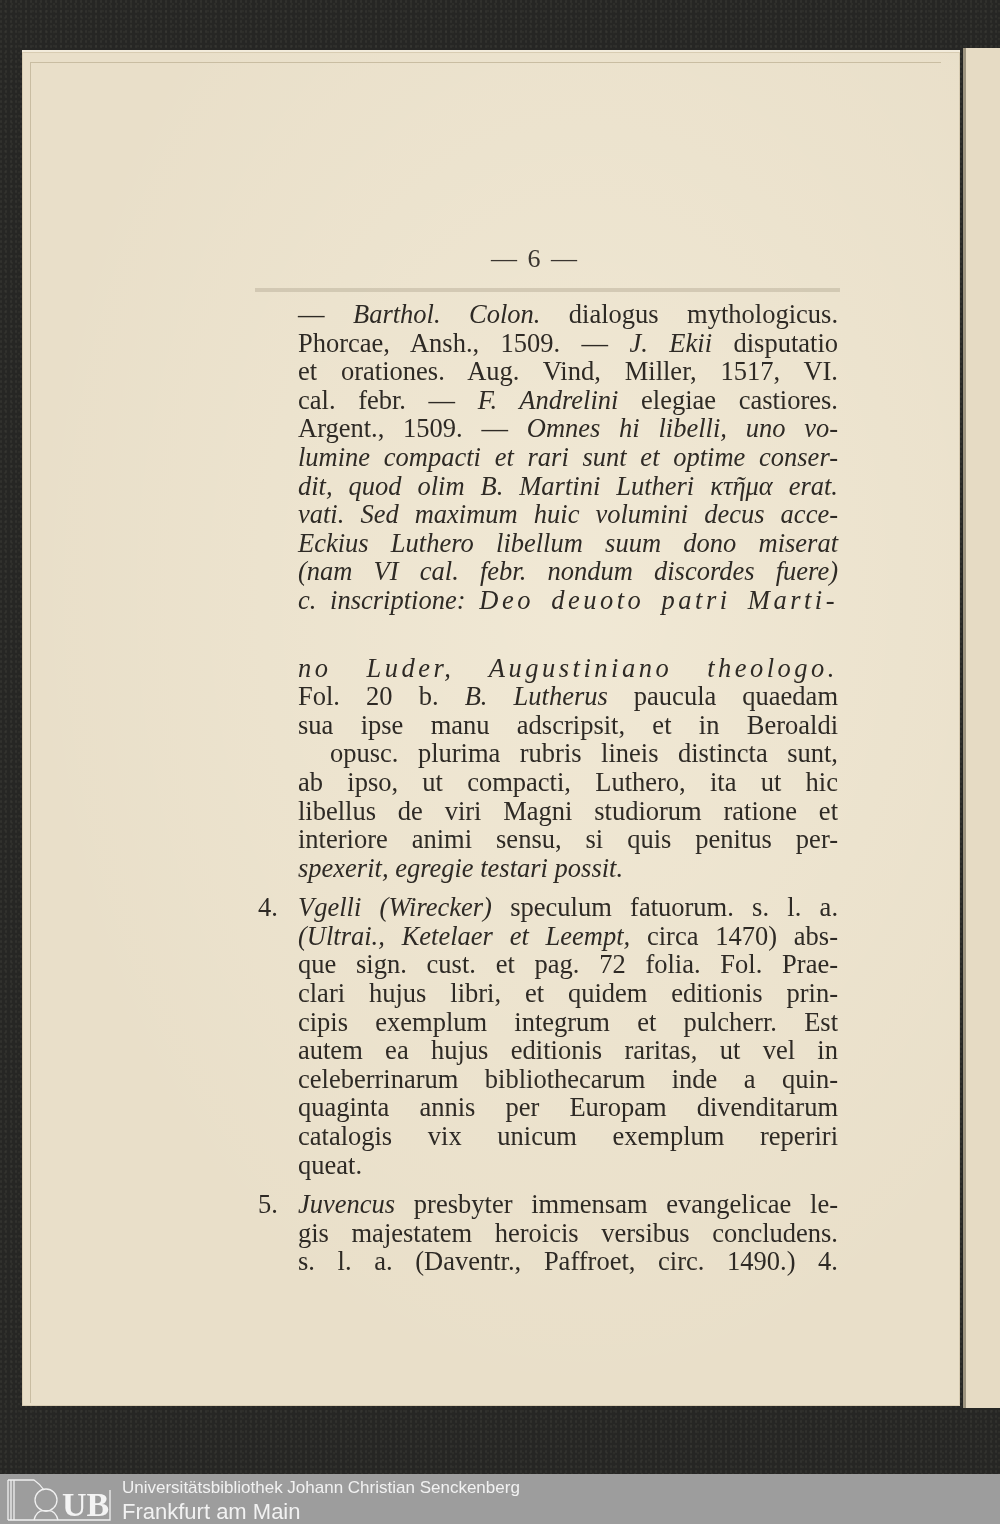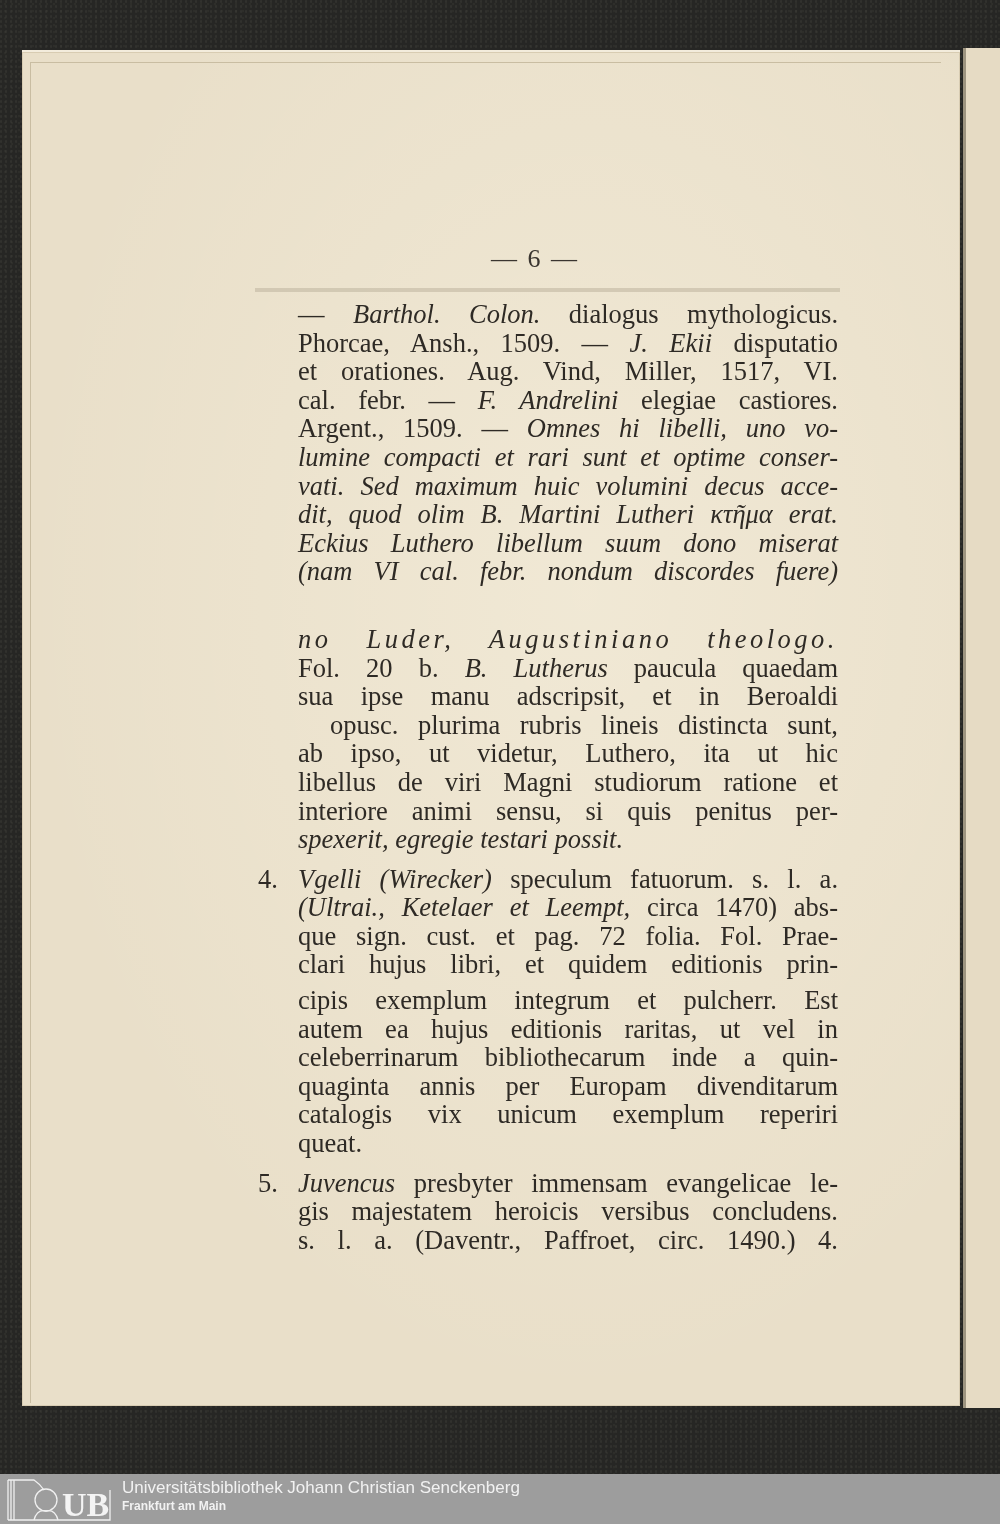--- a/index.html
+++ b/index.html
@@ -46,57 +46,58 @@
   .gap { height:11px; }
   i { font-style:italic; }
   .spaced { letter-spacing:3.5px; }
   .footer {
     position:absolute; left:0; top:1474px; width:1000px; height:50px;
     background:#9d9d9d; color:#f2f2f2;
     font-family:"Liberation Sans", "DejaVu Sans", sans-serif;
   }
   .logo { position:absolute; left:4px; top:2px; width:108px; height:46px; }
   .footer-line1 { position:absolute; left:122px; top:4px; font-size:17px; }
-  .footer-line2 { position:absolute; left:122px; top:25px; font-size:12px;font-weight:bold; }
+  .footer-line2 { position:absolute; left:122px; top:25px; font-size:22px; }
 </style>
 </head>
 <body>
 
 <div class="page"></div>
 <div class="page-inner-edge"></div>
 <div class="next-page"></div>
 
 <div class="header">— 6 —</div>
 <div class="rule"></div>
 
 <div class="body-text" id="body-text">
     <div class="line" style="position: relative;"><span>— </span><i>Barthol. Colon.</i><span> dialogus mythologicus.</span></div>
     <div class="line" style="position: relative;"><span>Phorcae, Ansh., 1509. — </span><i>J. Ekii</i><span> disputatio</span></div>
     <div class="line" style="position: relative;"><span>et orationes. Aug. Vind, Miller, 1517, VI.</span></div>
     <div class="line" style="position: relative;"><span>cal. febr. — </span><i>F. Andrelini</i><span> elegiae castiores.</span></div>
     <div class="line" style="position: relative;"><span>Argent., 1509. — </span><i>Omnes hi libelli, uno vo-</i></div>
     <div class="line" style="position: relative;"><i>lumine compacti et rari sunt et optime conser-</i></div>
+    <div class="line" style="position: relative;"><i>dit, quod olim B. Martini Lutheri κτῆμα erat.</i></div>
     <div class="line" style="position: relative;"><i>vati. Sed maximum huic volumini decus acce-</i></div>
-    <div class="line" style="position: relative;"><i>dit, quod olim B. Martini Lutheri κτῆμα erat.</i></div>
     <div class="line" style="position: relative;"><i>Eckius Luthero libellum suum dono miserat</i></div>
     <div class="line" style="position: relative;"><i>(nam VI cal. febr. nondum discordes fuere)</i></div>
+    <div class="line" style="position: relative;"><i>c. inscriptione: </i><i class="spaced">Deo deuoto patri Marti-</i></div>
     <div class="line" style="position: relative; margin-top: 39px;"><i class="spaced">no Luder, Augustiniano theologo.</i></div>
     <div class="line" style="position: relative;"><span>Fol. 20 b.  </span><i>B. Lutherus</i><span> paucula quaedam</span></div>
     <div class="line" style="position: relative; font-family: Liberation Serif, serif;"><span>sua ipse manu adscripsit, et in Beroaldi</span></div>
     <div class="line" style="position: relative; margin-left: 32px;"><span>opusc. plurima rubris lineis distincta sunt,</span></div>
-    <div class="line" style="position: relative;"><span>ab ipso, ut videtur, Luthero, ita ut hic</span></div>
+    <div class="line" style="position: relative;"><span>ab ipso, ut compacti, Luthero, ita ut hic</span></div>
     <div class="line" style="position: relative;"><span>libellus de viri Magni studiorum ratione et</span></div>
     <div class="line" style="position: relative;"><span>interiore animi sensu, si quis penitus per-</span></div>
     <div class="line last" style="position: relative; font-style: italic;"><span>spexerit, egregie testari possit.</span></div>
     <div class="gap"></div>
     <div class="line" style="position: relative;"><span class="entry-num">4.</span><i>Vgelli (Wirecker)</i><span> speculum fatuorum. s. l. a.</span></div>
     <div class="line" style="position: relative;"><i>(Ultrai., Ketelaer et Leempt,</i><span> circa 1470) abs-</span></div>
     <div class="line" style="position: relative;"><span>que sign. cust. et pag. 72 folia. Fol. Prae-</span></div>
     <div class="line" style="position: relative;"><span>clari hujus libri, et quidem editionis prin-</span></div>
-    <div class="line" style="position: relative; margin-top: 7px;"><span>cipis exemplum integrum et pulcherr. Est</span></div>
+    <div class="line" style="position: relative;"><span>cipis exemplum integrum et pulcherr. Est</span></div>
     <div class="line" style="position: relative;"><span>autem ea hujus editionis raritas, ut vel in</span></div>
     <div class="line" style="position: relative;"><span>celeberrinarum bibliothecarum inde a quin-</span></div>
     <div class="line" style="position: relative;"><span>quaginta annis per Europam divenditarum</span></div>
     <div class="line" style="position: relative;"><span>catalogis vix unicum exemplum reperiri</span></div>
     <div class="line last" style="position: relative;"><span>queat.</span></div>
     <div class="gap"></div>
     <div class="line" style="position: relative;"><span class="entry-num">5.</span><i>Juvencus</i><span> presbyter immensam evangelicae le-</span></div>
     <div class="line" style="position: relative;"><span>gis majestatem heroicis versibus concludens.</span></div>
     <div class="line" style="position: relative;"><span>s. l. a. (Daventr., Paffroet, circ. 1490.) 4.</span></div>
   </div>

